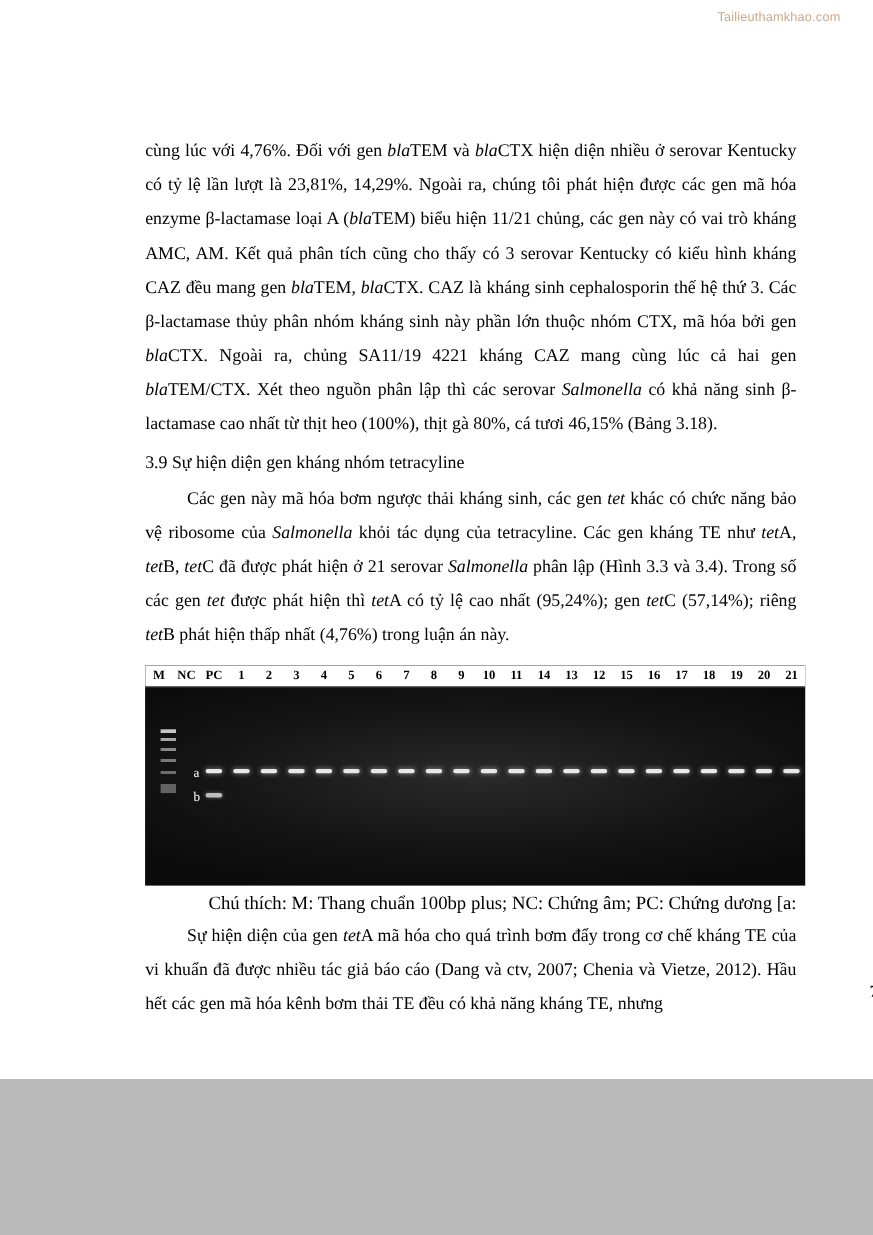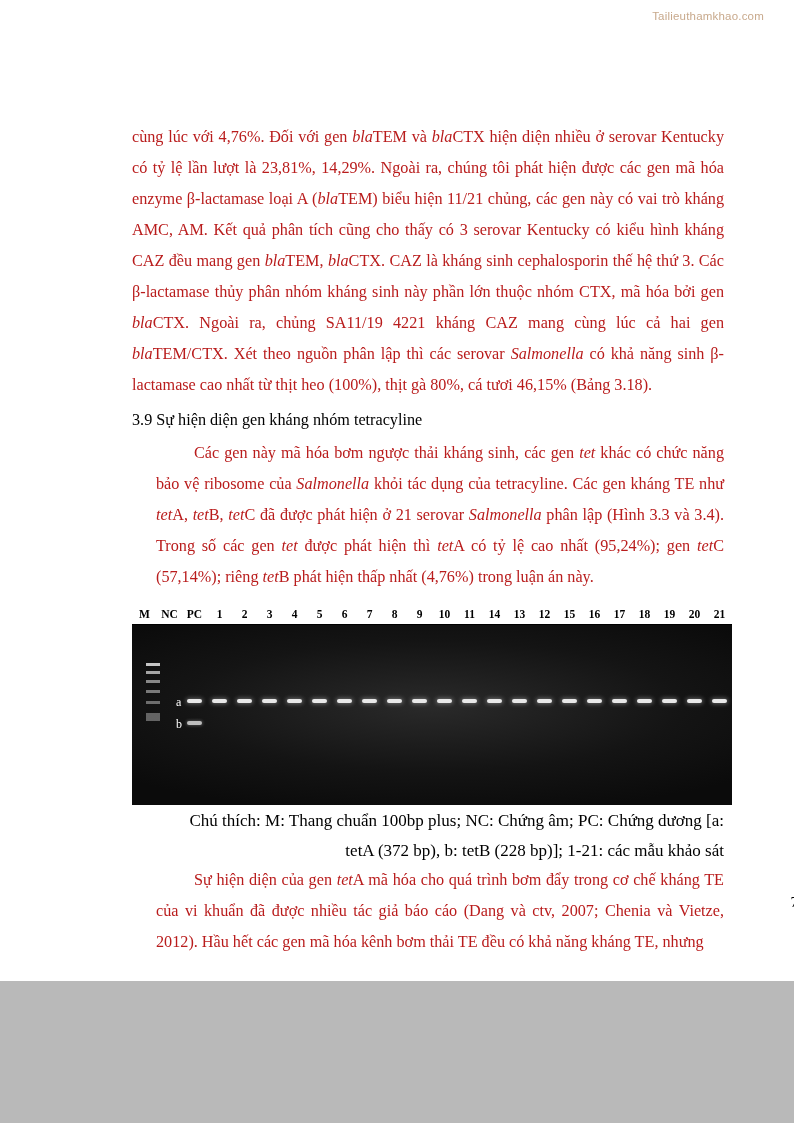--- a/index.html
+++ b/index.html
@@ -31,26 +31,25 @@
     position: absolute;
     left: 132px;
     top: 122px;
     width: 592px;
   }
   p.body {
     margin: 0;
     font-size: 16.2px;
     line-height: 31px;
     text-align: justify;
-    color: #b91c1c;
+    color: #000000;
     text-justify: inter-word;
   }
   p.body.indent {
     text-indent: 38px;
-    margin-left: 24px;
   }
   .heading {
     margin: 4px 0 2px 0;
     font-size: 16.2px;
     line-height: 31px;
     font-weight: normal;
     color: #000;
   }
   i { font-style: italic; }
   
@@ -228,20 +227,19 @@
             <div class="band" style="left: 504.75px; top: 74px; width: 15.5px;"></div>
             <div class="band" style="left: 529.75px; top: 74px; width: 15.5px;"></div>
             <div class="band" style="left: 554.75px; top: 74px; width: 15.5px;"></div>
             <div class="band" style="left: 579.75px; top: 74px; width: 15.5px;"></div>
           </div>
       </div>
     </div>
 
 
     <div class="caption-note">Chú thích: M: Thang chuẩn 100bp plus; NC: Chứng âm; PC: Chứng dương [a:</div>
-    <div class="caption-note">tetA (372 bp), b: tetB (228 bp)]; 1-21: các mẫu khảo sát</div>
 
     <p class="body indent after-figure"><span>Sự hiện diện của gen </span><i>tet</i><span>A mã hóa cho quá trình bơm đẩy trong cơ chế kháng TE của vi khuẩn đã được nhiều tác giả báo cáo (Dang và ctv, 2007; Chenia và Vietze, 2012). Hầu hết các gen mã hóa kênh bơm thải TE đều có khả năng kháng TE, nhưng</span></p>
 
   </div>
 
   <div class="page-number">70</div>
 </div>
 
 </body></html>

